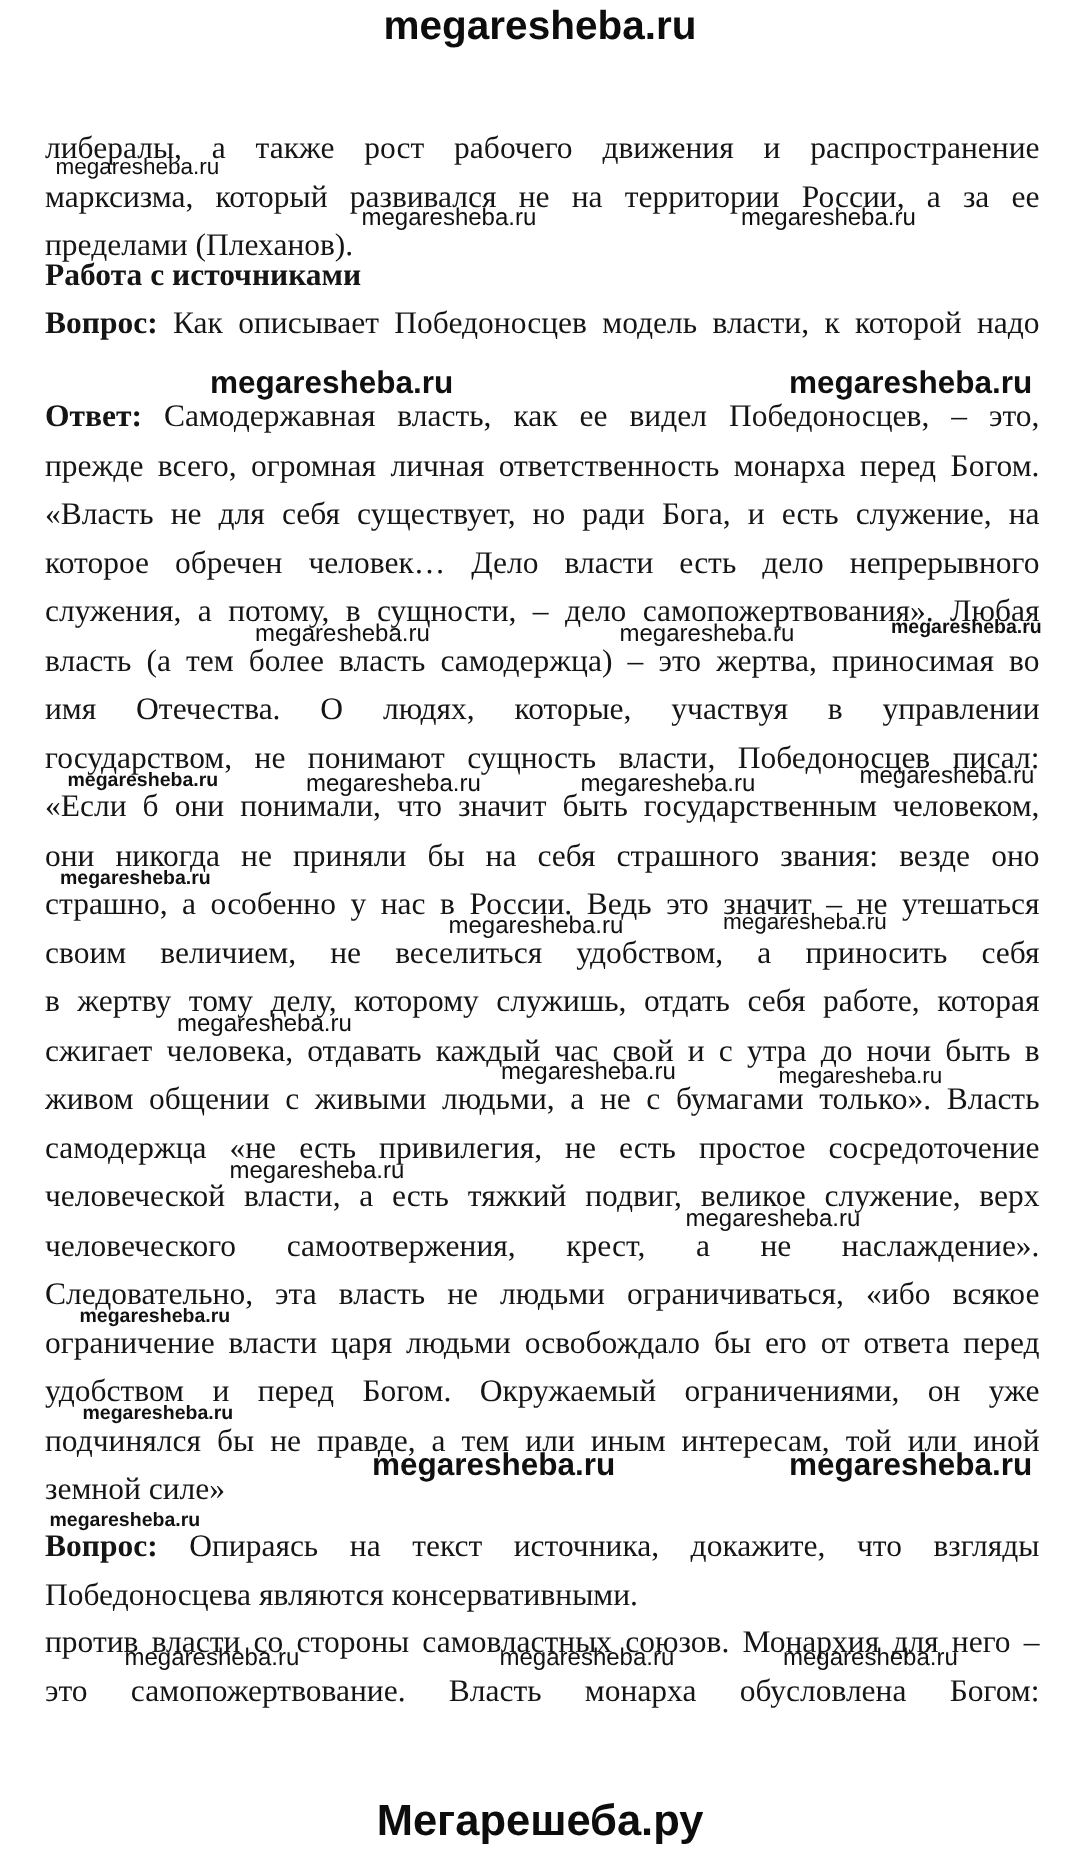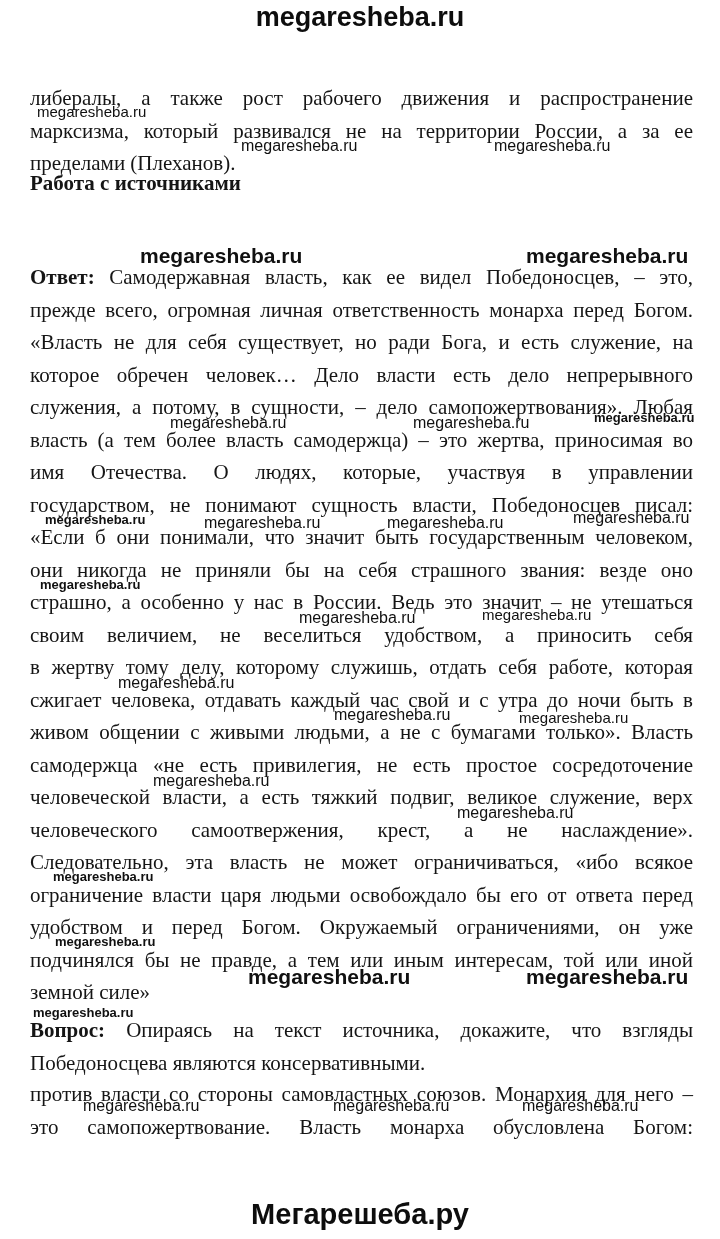--- a/index.html
+++ b/index.html
@@ -61,41 +61,42 @@
 <div id="document-content">
     <div class="tblock" style="top: 66px;">
       <div class="line">либералы, а также рост рабочего движения и распространение</div>
       <div class="line">марксизма, который развивался не на территории России, а за ее</div>
       <div class="line last">пределами (Плеханов).</div>
     </div>
     <div class="tblock heading" style="top: 151px;">
       <div class="line last">Работа с источниками</div>
     </div>
     <div class="tblock" style="top: 183px;">
+      <div class="line"><b>Вопрос:</b> Как описывает Победоносцев модель власти, к которой надо</div>
     </div>
     <div class="tblock" style="top: 245px;">
       <div class="line"><b>Ответ:</b> Самодержавная власть, как ее видел Победоносцев, – это,</div>
       <div class="line">прежде всего, огромная личная ответственность монарха перед Богом.</div>
       <div class="line">«Власть не для себя существует, но ради Бога, и есть служение, на</div>
       <div class="line">которое обречен человек… Дело власти есть дело непрерывного</div>
       <div class="line">служения, а потому, в сущности, – дело самопожертвования». Любая</div>
       <div class="line">власть (а тем более власть самодержца) – это жертва, приносимая во</div>
       <div class="line">имя Отечества. О людях, которые, участвуя в управлении</div>
       <div class="line">государством, не понимают сущность власти, Победоносцев писал:</div>
       <div class="line">«Если б они понимали, что значит быть государственным человеком,</div>
       <div class="line">они никогда не приняли бы на себя страшного звания: везде оно</div>
       <div class="line">страшно, а особенно у нас в России. Ведь это значит – не утешаться</div>
       <div class="line">своим величием, не веселиться удобством, а приносить себя</div>
       <div class="line">в жертву тому делу, которому служишь, отдать себя работе, которая</div>
       <div class="line">сжигает человека, отдавать каждый час свой и с утра до ночи быть в</div>
       <div class="line">живом общении с живыми людьми, а не с бумагами только». Власть</div>
       <div class="line">самодержца «не есть привилегия, не есть простое сосредоточение</div>
       <div class="line">человеческой власти, а есть тяжкий подвиг, великое служение, верх</div>
       <div class="line">человеческого самоотвержения, крест, а не наслаждение».</div>
-      <div class="line">Следовательно, эта власть не может ограничиваться, «ибо всякое</div>
+      <div class="line">Следовательно, эта власть не людьми ограничиваться, «ибо всякое</div>
       <div class="line">ограничение власти царя людьми освобождало бы его от ответа перед</div>
       <div class="line">удобством и перед Богом. Окружаемый ограничениями, он уже</div>
       <div class="line">подчинялся бы не правде, а тем или иным интересам, той или иной</div>
       <div class="line last">земной силе»</div>
     </div>
     <div class="tblock" style="top: 998px;">
       <div class="line"><b>Вопрос:</b> Опираясь на текст источника, докажите, что взгляды</div>
       <div class="line last">Победоносцева являются консервативными.</div>
     </div>
     <div class="tblock" style="top: 1062px;">

